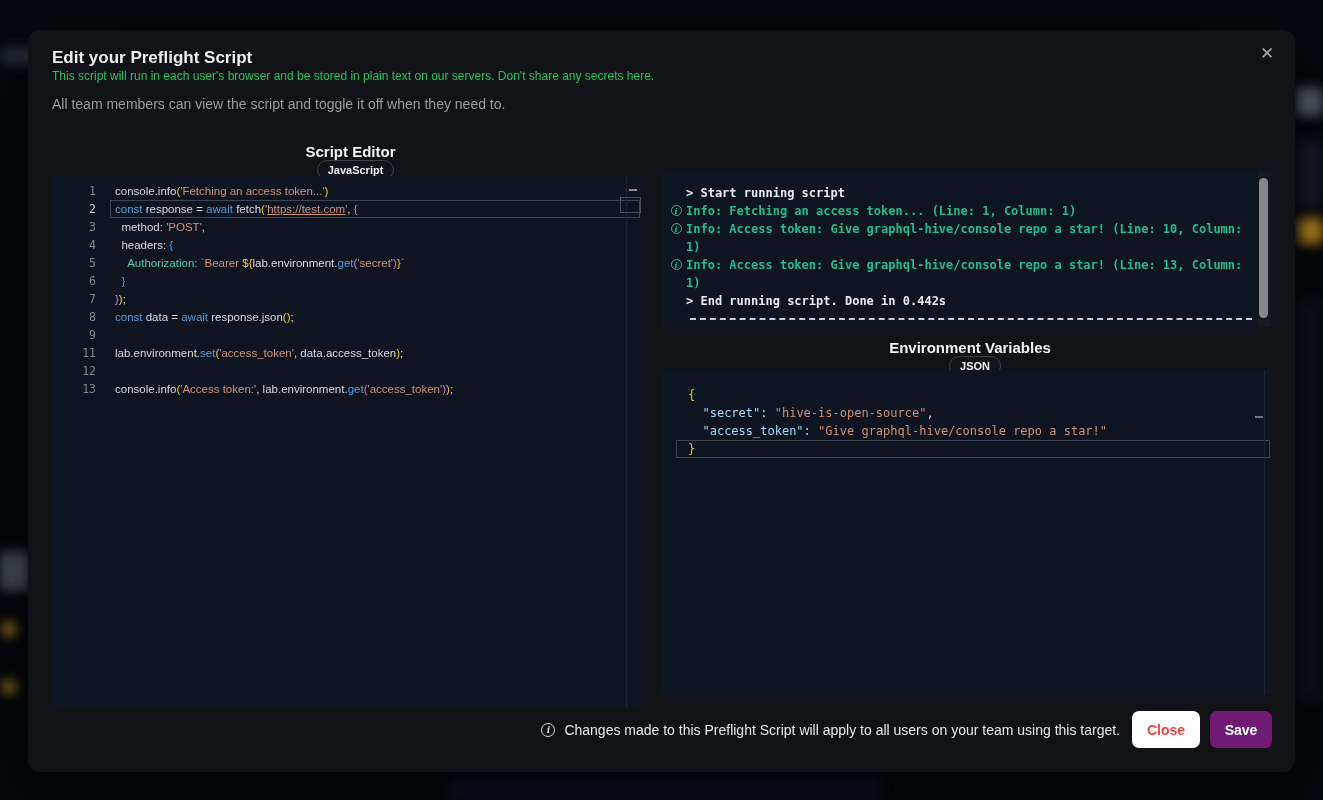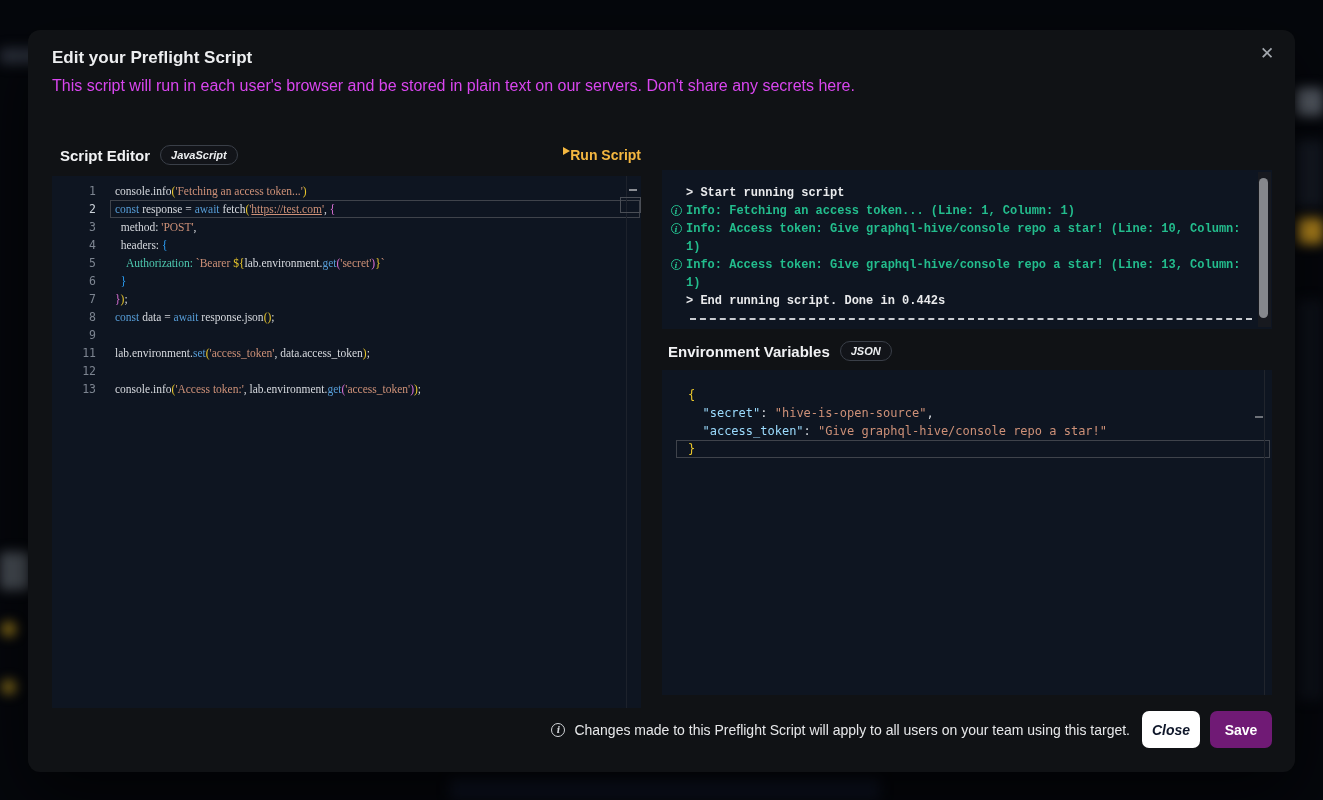--- a/index.html
+++ b/index.html
@@ -10,65 +10,65 @@
   
   .blob { position:absolute; filter:blur(6px); border-radius:4px; }
 
   
   .modal { position:absolute; left:28px; top:30px; width:1267px; height:742px;
            background:#101215; border-radius:12px; box-shadow:0 24px 70px rgba(0,0,0,.65); }
   .modal-close { position:absolute; top:12px; right:16px; width:24px; height:24px;
                  background:none; border:none; color:#a3a8ae; font-size:17px; line-height:24px;
                  cursor:pointer; font-family:"Liberation Sans",sans-serif; }
   .m-title { position:absolute; left:24px; top:18px; font-size:17px; font-weight:700; color:#edeef0; }
-  .m-desc1 { position:absolute; left:24px; top:47px; font-size:16px; color:#d946ef; }
+  .m-desc1 { position:absolute; left:24px; top:39px; font-size:12px; color:#22c55e; }
   .m-desc2 { position:absolute; left:24px; top:66px; font-size:14px; color:#989ca3; }
 
-  .sec-head { position:absolute; display:flex; align-items:center; height:24px; }
+  .sec-head { position:absolute; display:flex; align-items:center; height:24px;flex-direction:column; }
   .sec-title { font-size:15px; font-weight:700; color:#f1f2f4; }
   .badge { margin-left:10px; border:1px solid #3a3f48; border-radius:999px; padding:3px 10px;
-           font-size:11px; font-weight:700; color:#eceef0; background:#121419;font-style:italic; }
+           font-size:11px; font-weight:700; color:#eceef0; background:#121419; }
   .ghost-btn { margin-left:auto; display:flex; gap:0; background:none;
                border:none; color:#f4b740; font-size:14px; font-weight:600; cursor:pointer;
                font-family:"Liberation Sans",sans-serif; }
   .play-icon { width:0; height:0; border-left:7px solid #f4b740;
                border-top:4.5px solid transparent; border-bottom:4.5px solid transparent; display:inline-block; }
   .x-icon { font-size:12px; line-height:1; }
 
   
   .panel { position:absolute; background:#0e1521; }
 
   .script-editor { left:24px; top:146px; width:589px; height:532px; padding-top:6px; }
   .script-editor .ruler { position:absolute; top:0; bottom:0; right:14px; width:1px; background:#1d222c; }
   .mini-dash { position:absolute; right:4px; top:13px; width:8px; height:2px; background:#8a8d93; }
   .mini-box  { position:absolute; right:0px; top:21px; width:21px; height:16px; border:1px solid #4a4e56; }
 
   .code-row { position:relative; display:flex; height:18px; font-size:11.5px; line-height:18px; }
   .gutter { width:44px; text-align:right; color:#7d8591; flex-shrink:0;
             font-family:"DejaVu Sans Mono","Liberation Mono",monospace; }
   .code-row .code { padding-left:19px; white-space:pre; font-weight:500;
-                    font-family:Liberation Serif, serif;text-align:center; }
+                    font-family:Liberation Sans, sans-serif;text-align:center; }
   .code-row.active .gutter { color:#ccd3da; }
   .code-row.active::after { content:""; position:absolute; left:58px; right:1px; top:0; bottom:0;
                             border:1px solid #3f434b; pointer-events:none; }
 
   .tok-fg{color:#d6d9de} .tok-kw{color:#569cd6} .tok-str{color:#ce9178}
   .tok-b1{color:#e9c62c} .tok-b2{color:#da70d6} .tok-b3{color:#2b9ff7}
   .tok-prop{color:#4ec9b0} .tok-link{color:#ce9178; text-decoration:underline}
   .tok-key{color:#9cdcfe}
 
   
   .console-box { left:634px; top:140px; width:610px; height:159px; padding:14px 0 0 4px; overflow:hidden; }
   .c-entry { display:flex; font-size:12px; line-height:18px; font-weight:700;
              font-family:"DejaVu Sans Mono","Liberation Mono",monospace; }
   .c-icon-col { width:20px; flex-shrink:0; display:flex; justify-content:center; padding-top:3px; }
   .info-circle { width:11px; height:11px; border:1px solid #23bd8d; border-radius:50%;
                  color:#23bd8d; font:italic 700 8px "DejaVu Serif",serif;
                  display:flex; align-items:center; justify-content:center; }
-  .c-text { width:570px; white-space:pre-wrap; word-break:normal;font-family:Liberation Mono, monospace; }
+  .c-text { width:570px; white-space:pre-wrap; word-break:normal; }
   .c-white { color:#e9eaec; } .c-green { color:#23bd8d; }
   .c-sep { margin:8px 0 0 24px; width:562px; border-top:2px dashed #c9ccd1; }
   .sb-track { position:absolute; right:1px; top:2px; bottom:2px; width:13px; background:#17191f; }
   .sb-thumb { position:absolute; right:3px; top:6px; width:9px; height:140px; background:#85878c; border-radius:5px; }
 
   
   .env-box { left:634px; top:340px; width:610px; height:325px; padding-top:16px; }
   .env-box .ruler { position:absolute; top:0; bottom:0; right:7px; width:1px; background:#21252d; }
   .env-dash { position:absolute; right:9px; top:46px; width:8px; height:2px; background:#6d7178; }
   .env-row { position:relative; height:18px; font-size:12px; line-height:18px; padding-left:26px;
@@ -77,21 +77,21 @@
                            border:1px solid #3f434b; pointer-events:none; }
 
   
   .footer { position:absolute; top:681px; right:23px; height:37px; display:flex; align-items:center; }
   .f-info-icon { width:14px; height:14px; border:1px solid #d2d5d9; border-radius:50%;
                  color:#d2d5d9; font:italic 700 9px "DejaVu Serif",serif;
                  display:flex; align-items:center; justify-content:center; margin-right:9px; }
   .f-note { color:#e7e8ea; font-size:14px; margin-right:12px; }
   .btn { height:37px; border:none; border-radius:7px; font-size:14px; font-weight:600;
          cursor:pointer; font-family:"Liberation Sans",sans-serif; }
-  .btn-close { width:58px; background:#ffffff; color:#0f172a; margin-right:10px;font-style:italic; }
+  .btn-close { width:68px; background:#ffffff; color:#ef4444; margin-right:10px; }
   .btn-save { width:62px; background:#701a75; color:#ffffff; }
 </style>
 </head>
 <body>
 
 <div class="stage">
 
   <div>
     <div class="blob" style="left:0;top:48px;width:42px;height:16px;background:#2a2f3a;"></div>
     <div class="blob" style="left:1296px;top:88px;width:27px;height:28px;background:#585e68;"></div>
@@ -102,20 +102,21 @@
     <div class="blob" style="left:2px;top:622px;width:14px;height:14px;background:#b08c1c;border-radius:50%;"></div>
     <div class="blob" style="left:2px;top:680px;width:14px;height:14px;background:#a3841f;border-radius:50%;"></div>
     <div class="blob" style="left:450px;top:778px;width:430px;height:22px;background:#0d1220;"></div>
   </div>
 
   <div class="modal">
     <button class="modal-close">✕</button>
 
     <div class="m-title">Edit your Preflight Script</div>
     <div class="m-desc1">This script will run in each user's browser and be stored in plain text on our servers. Don't share any secrets here.</div>
+    <div class="m-desc2">All team members can view the script and toggle it off when they need to.</div>
 
     <div class="sec-head" style="left:32px; top:113px; width:581px;">
       <span class="sec-title">Script Editor</span>
       <span class="badge">JavaScript</span>
       <button class="ghost-btn">
         <span class="play-icon"></span>
         <span>Run Script</span>
       </button>
     </div>
 

